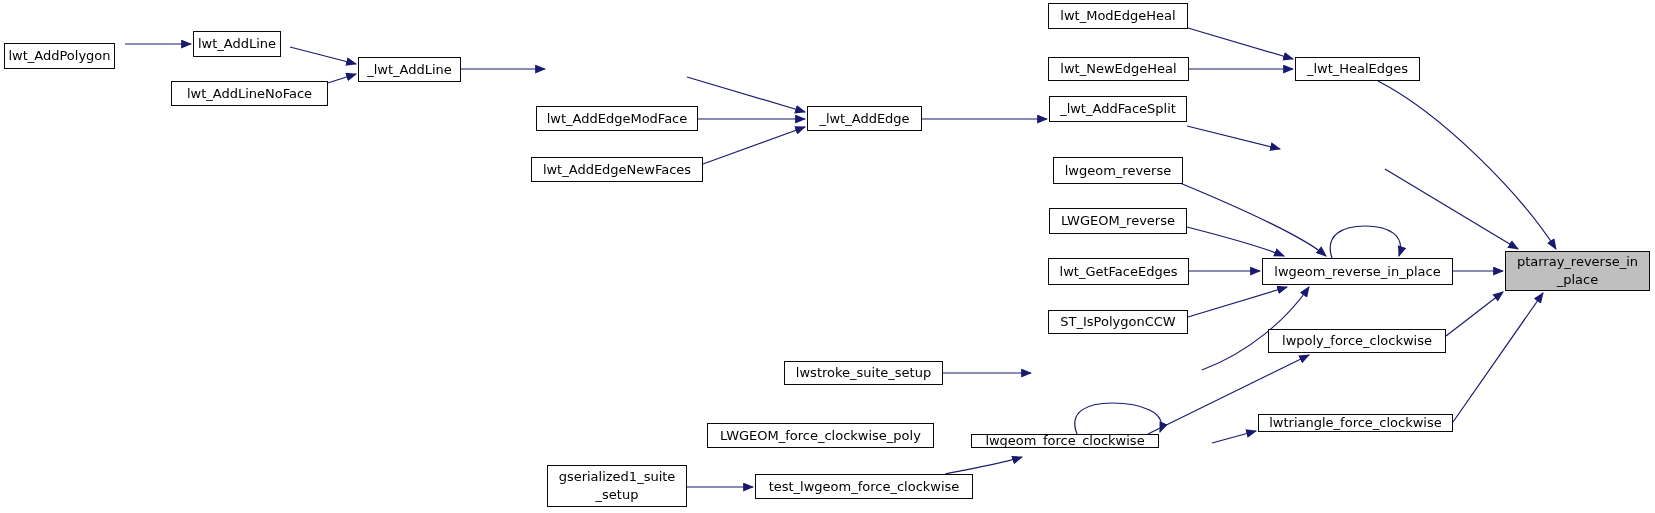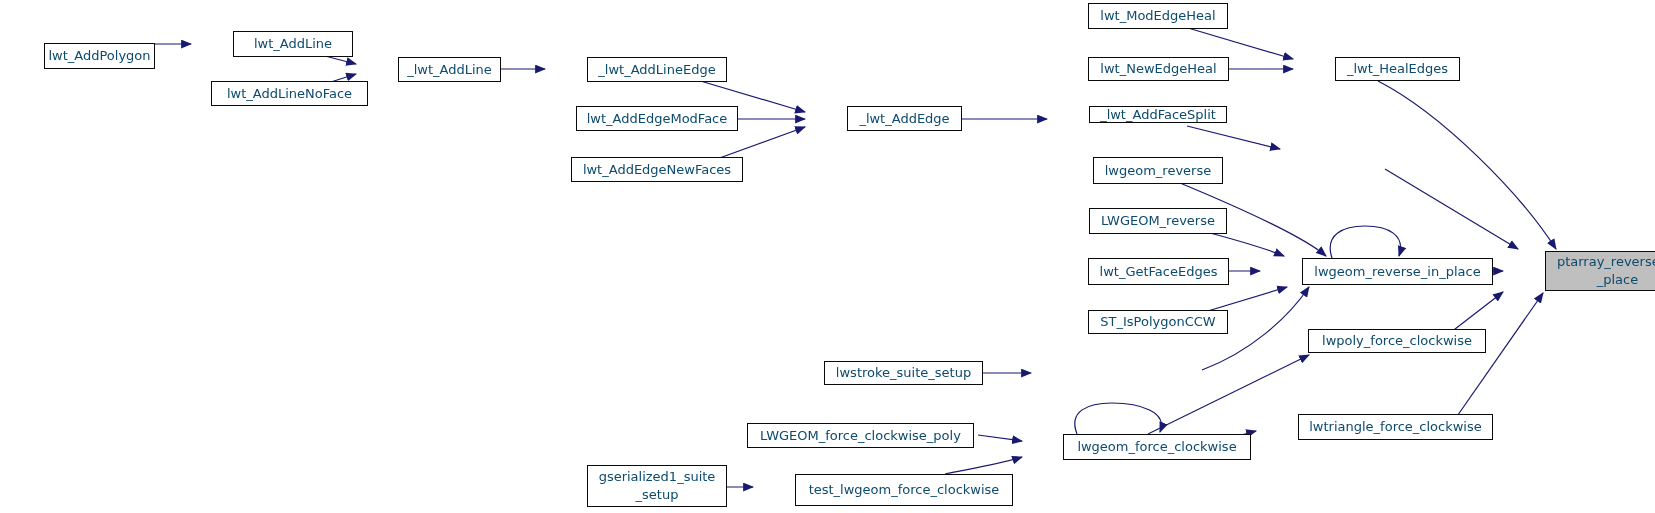--- a/index.html
+++ b/index.html
@@ -10,30 +10,29 @@
     background: #ffffff;
     font-family: "DejaVu Sans", "Liberation Sans", sans-serif;
     overflow: hidden;
   }
   #edges { position: absolute; left: 0; top: 0; }
   .node {
     position: absolute;
     box-sizing: border-box;
     background: #ffffff;
     border: 1px solid #0a0a0a;
-    color: #0c4a6e;
+    color: #000000;
     font-size: 13px;
     line-height: 18px;
     display: flex;
     align-items: center;
     justify-content: center;
     text-align: center;
     white-space: pre-line;
     cursor: pointer;
-    margin-left: 40px;
   }
   .node.highlight { background: #bfbfbf; border-width: 1px; justify-content: center; }
   .edge { fill: none; stroke: #191970; stroke-width: 1.2px; }
 </style>
 </head>
 <body>
 
 <div id="canvas">
 
   <svg id="edges" width="1655" height="513">
@@ -67,40 +66,39 @@
     <path class="edge" marker-end="url(#arrow)" d="M1453,422 L1543,293"></path>
     <path class="edge" marker-end="url(#arrow)" d="M1148,434 L1309,355"></path>
     <path class="edge" marker-end="url(#arrow)" d="M1212,443 L1256,431"></path>
     <path class="edge" marker-end="url(#arrow)" d="M1077,434 C1068,411 1088,403 1112,403 C1140,403 1168,412 1160,432"></path>
     <path class="edge" marker-end="url(#arrow)" d="M978,435 L1022,441"></path>
     <path class="edge" marker-end="url(#arrow)" d="M945,474 C980,467 1004,463 1022,457"></path>
     <path class="edge" marker-end="url(#arrow)" d="M687,487 L753,487"></path>
   </svg>
 
   <div class="node" style="left:4px;top:43px;width:111px;height:26px"><span>lwt_AddPolygon</span></div>
-  <div class="node" style="left:193px;top:31px;width:120px;height:26px"><span>lwt_AddLine</span></div>
+  <div class="node" style="left:193px;top:31px;width:88px;height:26px"><span>lwt_AddLine</span></div>
   <div class="node" style="left:171px;top:81px;width:157px;height:25px"><span>lwt_AddLineNoFace</span></div>
   <div class="node" style="left:358px;top:57px;width:103px;height:25px"><span>_lwt_AddLine</span></div>
-  <div class="node" style="left:547px;top:57px;width:140px;height:25px"><span>_lwt_AddLineEdge</span></div>
   <div class="node" style="left:536px;top:106px;width:162px;height:25px"><span>lwt_AddEdgeModFace</span></div>
   <div class="node" style="left:531px;top:157px;width:172px;height:25px"><span>lwt_AddEdgeNewFaces</span></div>
   <div class="node" style="left:807px;top:106px;width:115px;height:25px"><span>_lwt_AddEdge</span></div>
   <div class="node" style="left:1048px;top:3px;width:140px;height:26px"><span>lwt_ModEdgeHeal</span></div>
   <div class="node" style="left:1048px;top:57px;width:141px;height:24px"><span>lwt_NewEdgeHeal</span></div>
   <div class="node" style="left:1295px;top:57px;width:125px;height:24px"><span>_lwt_HealEdges</span></div>
-  <div class="node" style="left:1049px;top:106px;width:138px;height:17px"><span>_lwt_AddFaceSplit</span></div>
+  <div class="node" style="left:1049px;top:96px;width:138px;height:26px"><span>_lwt_AddFaceSplit</span></div>
   <div class="node" style="left:1053px;top:157px;width:130px;height:27px"><span>lwgeom_reverse</span></div>
   <div class="node" style="left:1049px;top:208px;width:138px;height:26px"><span>LWGEOM_reverse</span></div>
   <div class="node" style="left:1048px;top:258px;width:141px;height:27px"><span>lwt_GetFaceEdges</span></div>
   <div class="node" style="left:1048px;top:310px;width:140px;height:24px"><span>ST_IsPolygonCCW</span></div>
   <div class="node" style="left:1262px;top:258px;width:191px;height:27px"><span>lwgeom_reverse_in_place</span></div>
   <div class="node" style="left:784px;top:361px;width:159px;height:24px"><span>lwstroke_suite_setup</span></div>
   <div class="node" style="left:1268px;top:329px;width:178px;height:24px"><span>lwpoly_force_clockwise</span></div>
-  <div class="node" style="left:1258px;top:414px;width:195px;height:26px"><span>lwtriangle_force_clockwise</span></div>
-  <div class="node" style="left:1023px;top:434px;width:188px;height:26px"><span>lwgeom_force_clockwise</span></div>
+  <div class="node" style="left:1258px;top:414px;width:195px;height:18px"><span>lwtriangle_force_clockwise</span></div>
+  <div class="node" style="left:971px;top:434px;width:188px;height:14px"><span>lwgeom_force_clockwise</span></div>
   <div class="node" style="left:707px;top:423px;width:227px;height:25px"><span>LWGEOM_force_clockwise_poly</span></div>
-  <div class="node" style="left:755px;top:474px;width:218px;height:32px"><span>test_lwgeom_force_clockwise</span></div>
+  <div class="node" style="left:755px;top:474px;width:218px;height:25px"><span>test_lwgeom_force_clockwise</span></div>
   <div class="node" style="left:547px;top:465px;width:140px;height:42px"><span>gserialized1_suite
 _setup</span></div>
   <div class="node highlight" style="left:1505px;top:251px;width:145px;height:40px"><span>ptarray_reverse_in
 _place</span></div>
 
 </div>
 
 </body></html>

